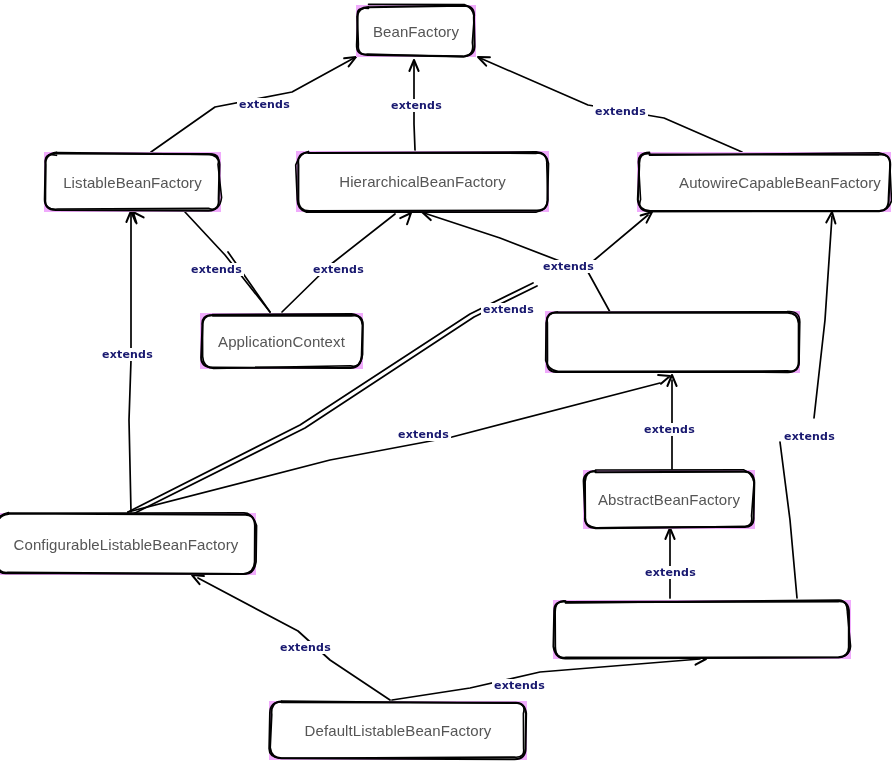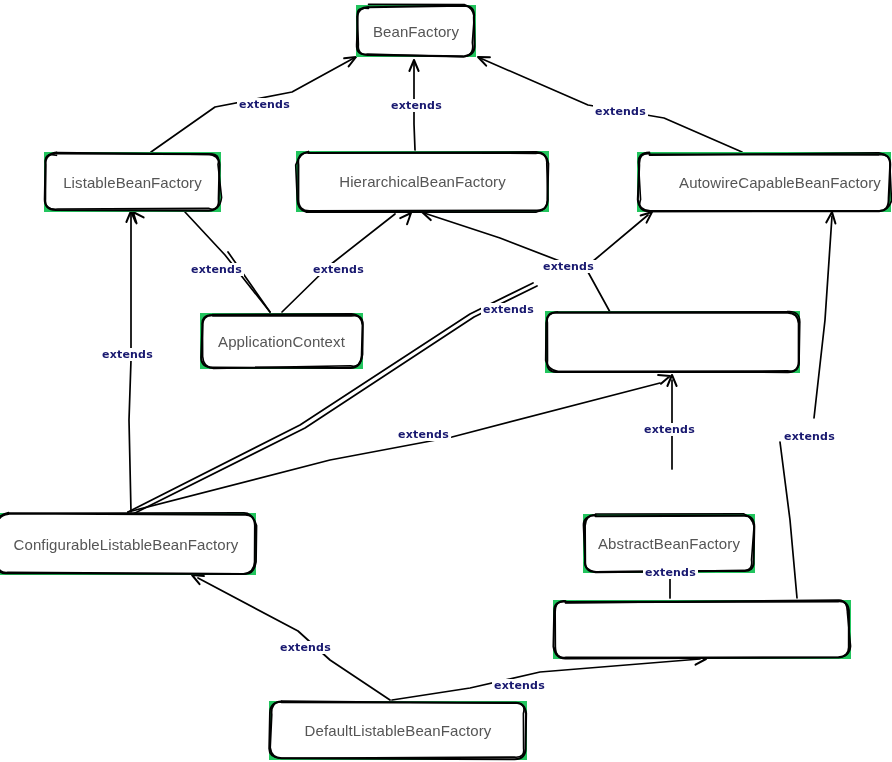--- a/index.html
+++ b/index.html
@@ -22,21 +22,21 @@
     width: 892px;
     height: 762px;
     pointer-events: none;
   }
   .node {
     position: absolute;
     box-sizing: border-box;
     display: flex;
     align-items: center;
     justify-content: center;
-    background: #22c55e;
+    background: #f0abfc;
     color: #555555;
     font-family: "Liberation Sans", sans-serif;
     font-size: 15px;
     font-weight: 400;
     letter-spacing: 0.1px;
     white-space: nowrap;
     z-index: 5;
   }
   .node .node-label {
     position: relative;
@@ -148,21 +148,21 @@
           <path d="M 12.5 1.3047237643994036 L 242.09839928233922 0.6342748886599555 Q 255.6713273307175 -0.6143216132718705 254.77749483300255 12.5 L 254.1401221288555 48.694479656868836 Q 254.7805830971713 62.52933454710494 242.5 59.862187863123694 L 13.208238507671393 60.517016507227446 Q 3.102920057160277 58.93847723036934 0.6698734647454103 49.5 L 1.0636264332400758 11.75915885039566 Q 2.0385009301539982 1.5644242774063837 12.5 1.0024714954674576" fill="none" stroke="#000000" stroke-width="1.6" stroke-linecap="round" stroke-linejoin="round"></path>
         </svg>
       </div>
       <div class="node" style="left: -4px; top: 513px; width: 260px; height: 62px;">
         <svg class="sketch" viewBox="0 0 260 62" preserveAspectRatio="none">
           <path d="M 12.5 0.4757368803376969 L 247.42248348641326 1.6923659330664045 Q 258.39333868072987 0.5231963158227485 258.974944276351 12.5 L 258.7695153481185 49.00651896028152 Q 258.3405474905579 59.79384672660094 247.5 60.99511393978964 L 11.850223016948544 59.62126972089581 Q 1.9517282612397002 60.77798662249837 0.8249196054529955 49.5 L 1.6984273618545511 11.464425587684115 Q 1.544410978045506 2.230516744512374 12.5 0.856550049994397" fill="#ffffff" stroke="#000000" stroke-width="2.1" stroke-linecap="round" stroke-linejoin="round"></path>
           <path d="M 12.5 0.17947424691145986 L 247.899784828443 -0.12937374088418396 Q 256.53842424165384 -0.17991473650555823 260.5987306257238 12.5 L 260.125694753521 48.96105585175616 Q 257.85584535671205 62.29473734087997 247.5 60.87908067823345 L 13.090277959215584 60.248086262656415 Q 0.11540231742682039 62.36984466503833 0.6603894716875578 49.5 L 0.14568553010266516 14.409655274874371 Q 0.3067527775684151 1.5755311380492203 12.5 -0.5597751139941511" fill="none" stroke="#000000" stroke-width="1.6" stroke-linecap="round" stroke-linejoin="round"></path>
         </svg>
         <span class="node-label">ConfigurableListableBeanFactory</span>
       </div>
-      <div class="node" style="left: 583px; top: 470px; width: 172px; height: 59px; margin-top: 44px;">
+      <div class="node" style="left: 583px; top: 470px; width: 172px; height: 59px;">
         <svg class="sketch" viewBox="0 0 172 59" preserveAspectRatio="none">
           <path d="M 12.5 2.281905169171237 L 160.4577326307342 1.6917706018741105 Q 170.74712433877733 1.2590996269411872 171.26196465578954 12.5 L 170.5581394677787 46.73484635415247 Q 171.25400242891814 58.025510645669655 159.5 56.77098050134768 L 12.644284743650017 58.099330402211905 Q 1.45960691024531 58.01856467799217 2.15116250596529 46.5 L 1.9052534825658676 11.62729299079035 Q 2.30201162784454 0.7163532258553212 12.5 0.9737251940060989" fill="#ffffff" stroke="#000000" stroke-width="2.1" stroke-linecap="round" stroke-linejoin="round"></path>
           <path d="M 12.5 -0.03698306052805078 L 160.9598628895636 -0.13746290180714027 Q 169.34484046746272 3.601143290615242 171.01320591099244 12.5 L 168.5100748063112 45.94690965490737 Q 170.38171372510573 56.81021466325513 159.5 56.64855523172233 L 12.93714985970275 57.87648377538495 Q 0.20850949329720314 55.31386374235799 1.9376929867256865 46.5 L 0.42598686270694563 11.188257217820853 Q 0.19017919343438883 1.9792460692484148 12.5 1.2452076920984347" fill="none" stroke="#000000" stroke-width="1.6" stroke-linecap="round" stroke-linejoin="round"></path>
         </svg>
         <span class="node-label">AbstractBeanFactory</span>
       </div>
       <div class="node" style="left: 553px; top: 600px; width: 298px; height: 59px;">
         <svg class="sketch" viewBox="0 0 298 59" preserveAspectRatio="none">
           <path d="M 12.5 2.1611706265067543 L 285.0914144996048 1.3726646904706326 Q 295.90774407410424 0.47153369787686206 295.90159550928587 12.5 L 295.86273539683907 47.17528941713986 Q 295.7887489082239 56.502464431571994 285.5 57.25731061736928 L 12.52683199696561 58.42631750201169 Q 2.438981534000012 58.594751645156535 0.49127187733132005 46.5 L 1.2279929820578512 11.42838680745493 Q 0.9688206533756203 0.7785737277840141 12.5 1.5716168349476611" fill="#ffffff" stroke="#000000" stroke-width="2.1" stroke-linecap="round" stroke-linejoin="round"></path>
           <path d="M 12.5 3.0227061289002686 L 286.08344030509863 0.09350461996789283 Q 294.6047729851235 0.49130728300256066 294.3607098818108 12.5 L 297.5691968411529 46.13821644868619 Q 296.89039826513755 56.16972012560336 285.5 57.53972891673433 L 13.032777882894864 57.26905450912614 Q 2.5448864951938797 59.373658849705784 2.386212636477413 46.5 L 2.1785988821082745 12.267254353485654 Q 2.1531617177897884 -0.13469343159100688 12.5 0.9474939711613086" fill="none" stroke="#000000" stroke-width="1.6" stroke-linecap="round" stroke-linejoin="round"></path>

